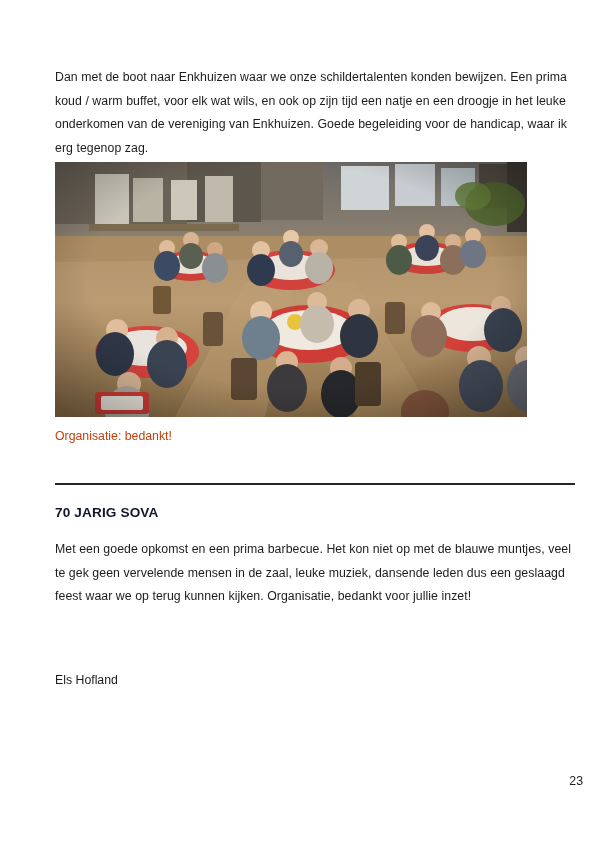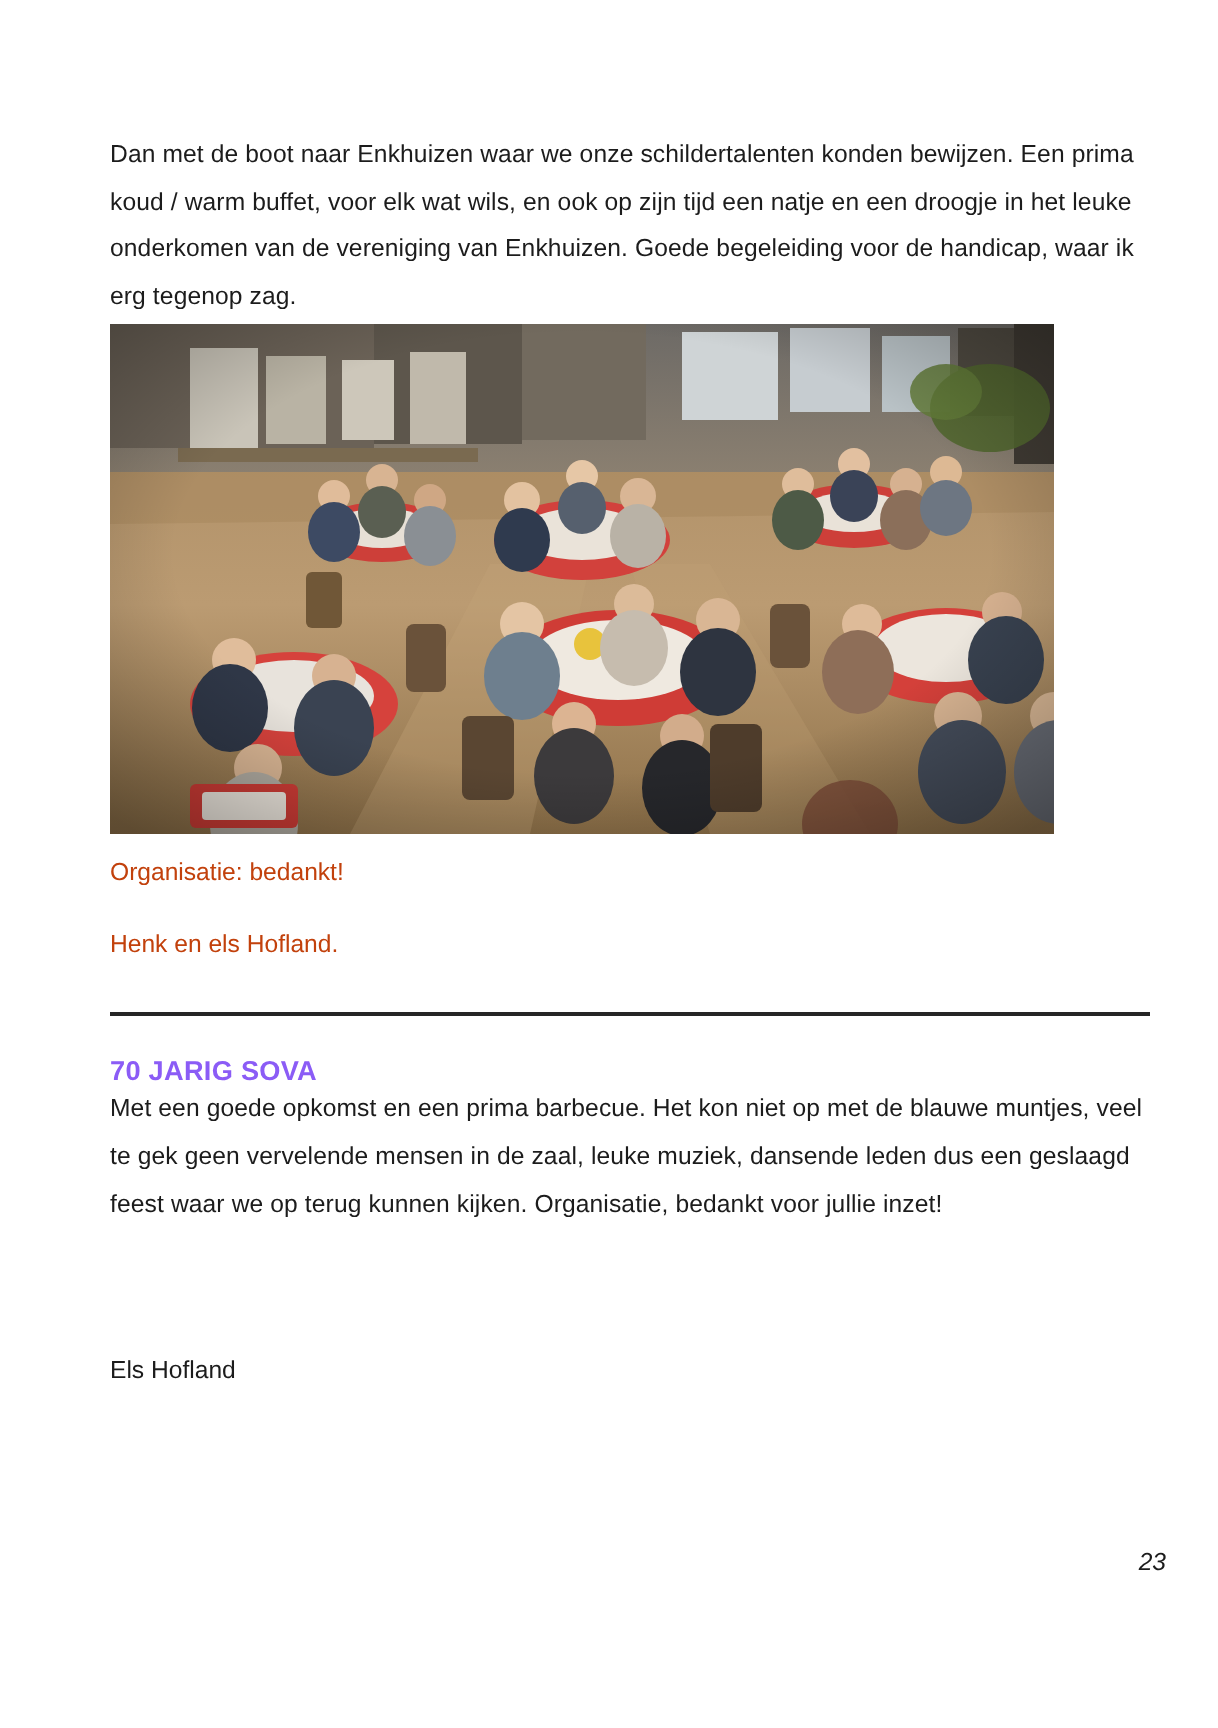--- a/index.html
+++ b/index.html
@@ -63,41 +63,41 @@
     margin-top: 22px;
     margin-bottom: 20px;
     width: 520px;
     height: 0;
     border-top: 2px solid #262626;
   }
   h2.section-title {
     margin: 0;
     font-size: 13.6px;
     font-weight: bold;
-    color: #8b5cf6;
+    color: #0f172a;
     letter-spacing: 0.01em;
   }
   .body-block {
+    margin-top: 18px;
   }
   .body-block p.para {
     line-height: 1.93;
   }
   .signature {
     margin-top: 64px;
     font-size: 12.3px;
     color: #1c1c1c;
   }
   .page-number {
     position: absolute;
     right: 42px;
     top: 774px;
     font-size: 12.3px;
     color: #1c1c1c;
     text-align: left;
-    font-style: italic;
   }
 </style>
 </head>
 <body>
 
 <div class="page">
 
   <div class="content">
 
     <p class="para intro-para">Dan met de boot naar Enkhuizen waar we onze schildertalenten konden bewijzen. Een prima koud / warm buffet, voor elk wat wils, en ook op zijn tijd een natje en een droogje in het leuke onderkomen van de vereniging van Enkhuizen. Goede begeleiding voor de handicap, waar ik erg tegenop zag.</p>
@@ -231,21 +231,20 @@
 
           <rect x="0" y="0" width="472" height="255" fill="url(#vig)"></rect>
         </svg>
       </div>
     </div>
 
     <p class="caption-line">Organisatie: bedankt!</p>
 
     <div class="spacer-sm"></div>
 
-    <p class="caption-line">Henk en els Hofland.</p>
 
     <div class="rule"></div>
 
     <h2 class="section-title">70 JARIG SOVA</h2>
 
     <div class="body-block">
       <p class="para">Met een goede opkomst en een prima barbecue. Het kon niet op met de blauwe muntjes, veel te gek  geen  vervelende mensen in de zaal, leuke muziek, dansende leden dus een geslaagd feest waar we op terug kunnen kijken. Organisatie, bedankt voor jullie inzet!</p>
     </div>
 
     <p class="signature">Els Hofland</p>

